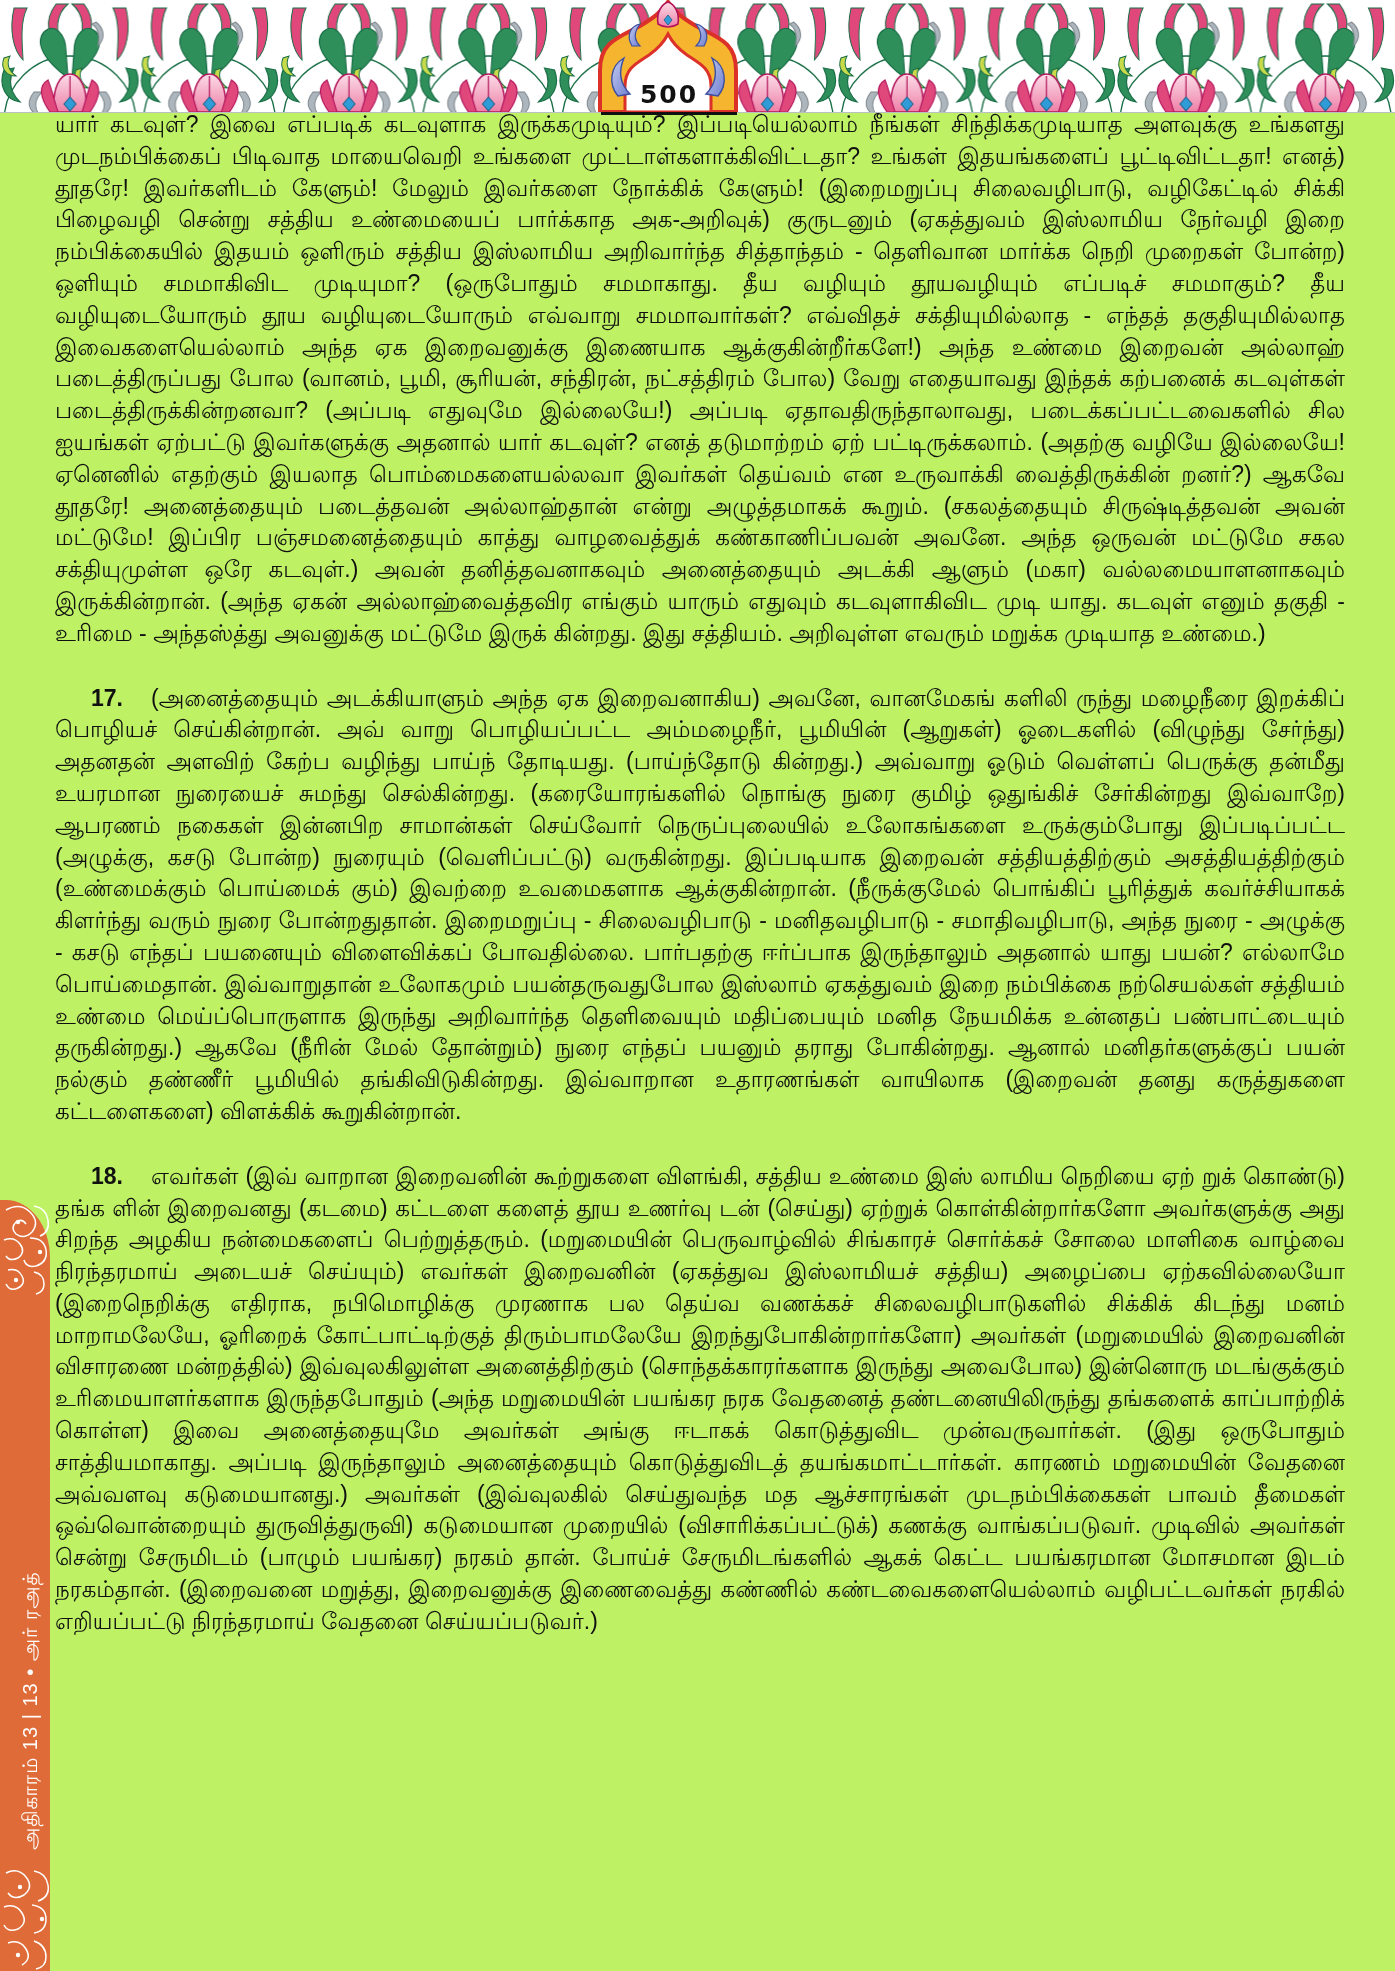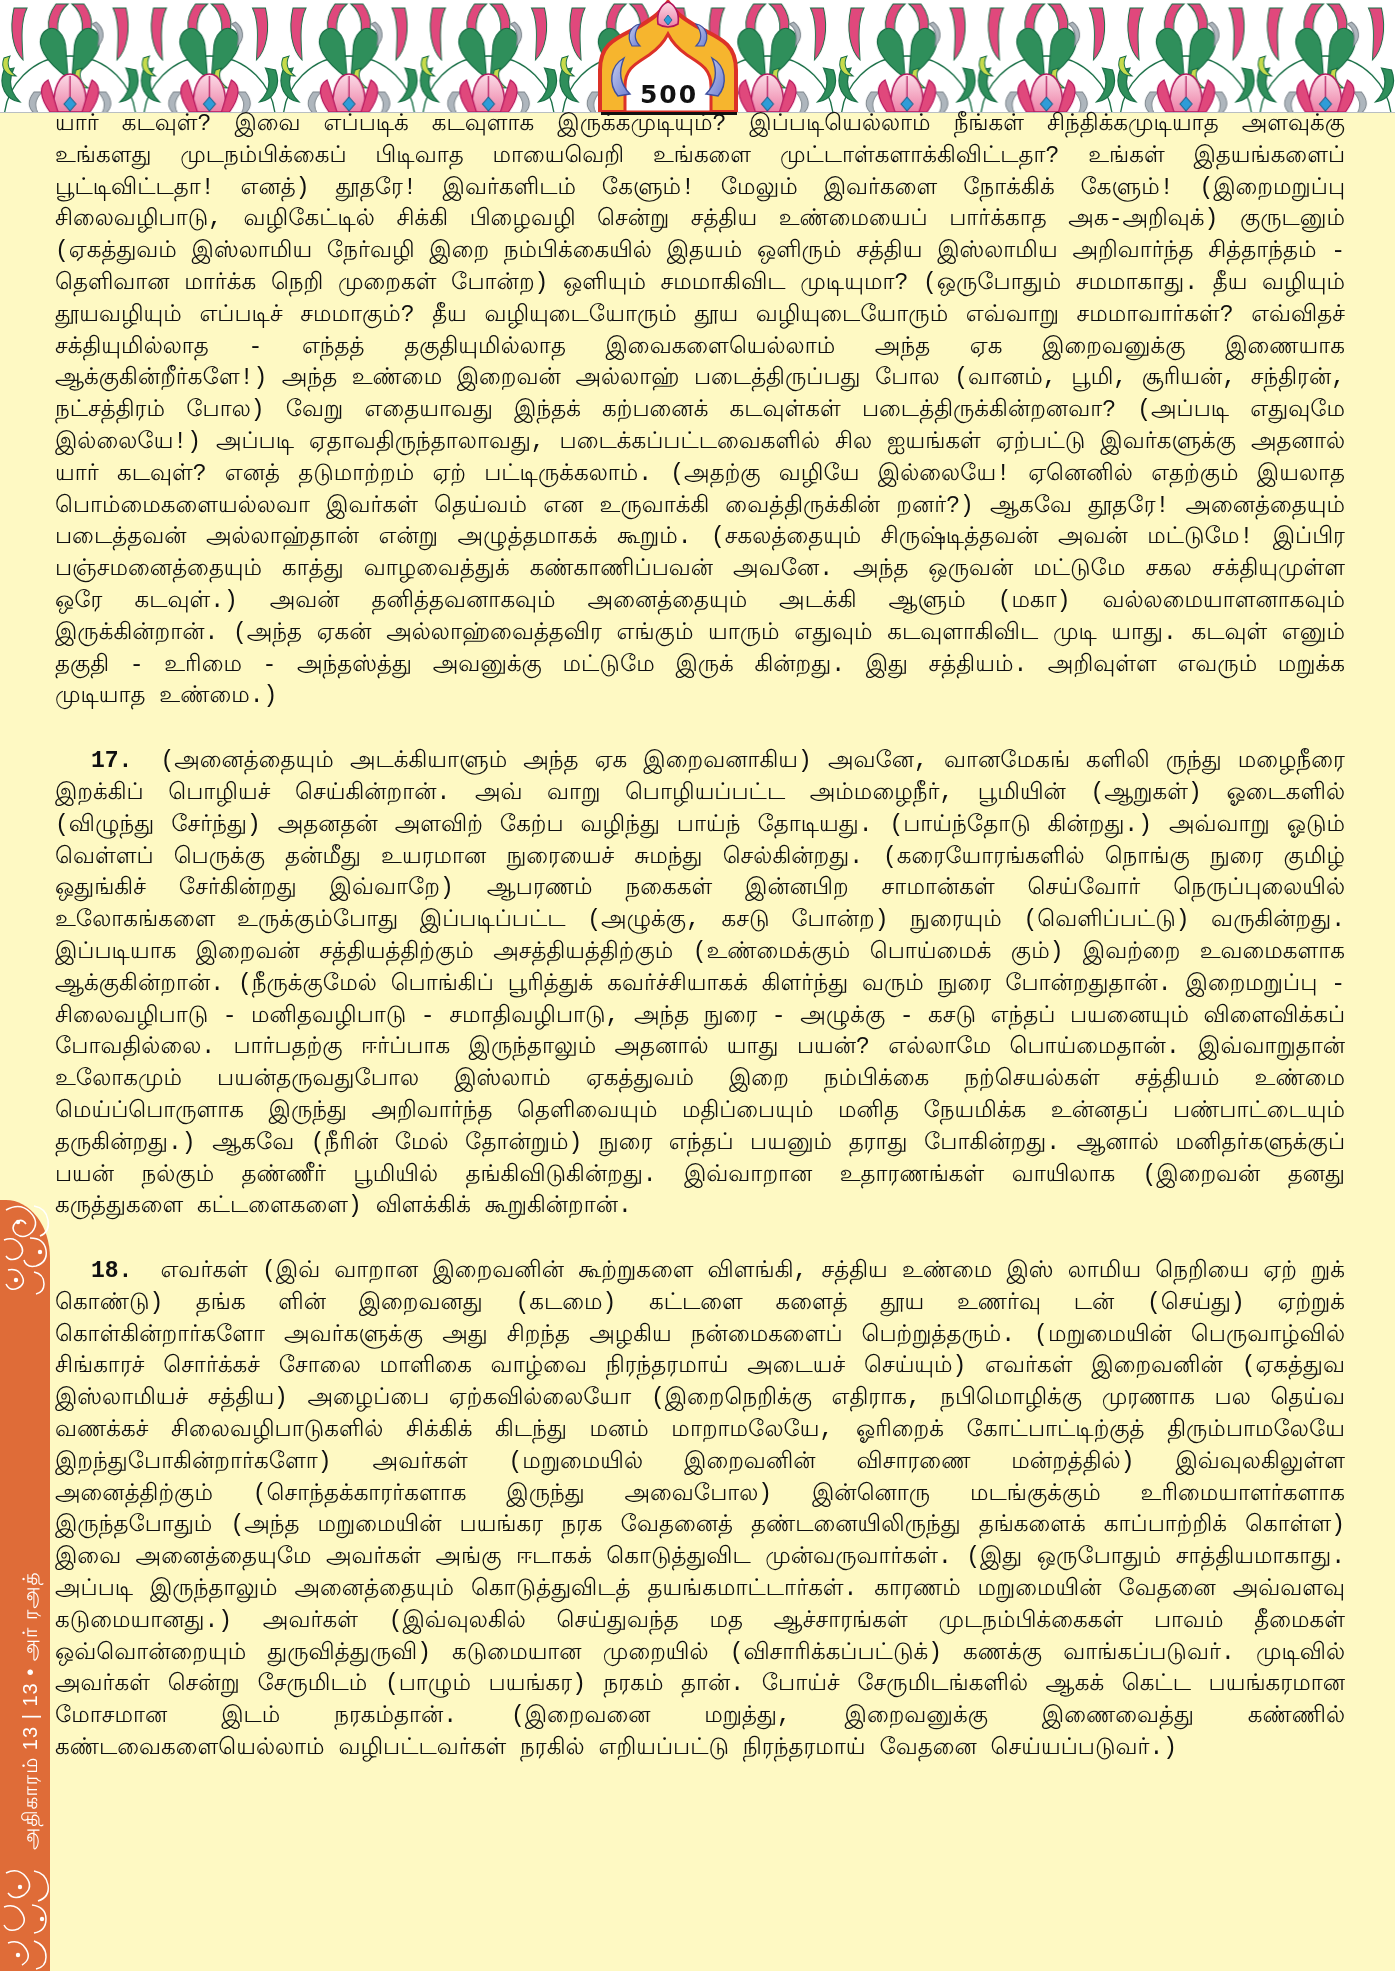--- a/index.html
+++ b/index.html
@@ -1,35 +1,35 @@
 <!DOCTYPE html>
 <html style="--sidebar_orange: #DF6C38; --border_pink: #E0487C; --border_pink_light: #F7C3D6; --border_green: #2F8F5B; --border_green_dark: #156C43; --border_gray: #AEB6BD; --border_chartreuse: #C7DB4B; --arch_gold: #F6B52E; --arch_red: #DC3128; --arch_blue: #8A96D8; --arch_blue_dark: #3D4FA0; --accent_blue: #2F9CD8; --text_black: #111111;"><head>
 <meta charset="utf-8">
 <style>
   html,body{margin:0;padding:0;background:#e8e8e8;}
   .page{
     position:relative;width:1395px;height:1971px;margin:0 auto;
-    background:#fef9c3;overflow:hidden;
+    background:#bef264;overflow:hidden;
     font-family:"Liberation Sans",sans-serif;
   }
   
   .top-border{position:absolute;top:0;left:0;width:1395px;height:112px;}
   .border-rule{position:absolute;top:112px;left:0;width:1395px;height:1px;background:#b9bfc2;}
   .arch-underline{position:absolute;top:112px;left:601px;width:136px;height:3px;background:#111;}
   .page-number{
     position:absolute;top:80px;left:601px;width:136px;text-align:center;
     font-size:25px;font-weight:bold;color:#111;letter-spacing:2px;
     font-family:"DejaVu Sans",sans-serif;
   }
   
   .content{
     position:absolute;top:109px;left:55px;width:1290px;
     font-size:23px;line-height:31.8px;color:#101010;
     text-align:justify;
-    font-family:Liberation Mono, monospace;
+    font-family:Liberation Sans, sans-serif;
   }
   .content p{margin:0 0 33px 0;}
   .para-num{font-weight:bold;margin-right:28px;margin-left:36px;}
   .para-num:empty{display:none;margin:0;}
   
   .sidebar{
     position:absolute;left:0;top:1200px;width:50px;height:771px;
     background:var(--sidebar_orange,#DF6C38);
     border-top-right-radius:44px 58px;
   }

